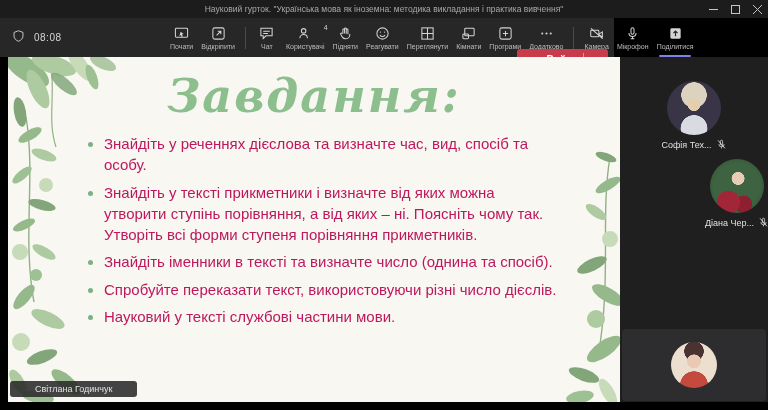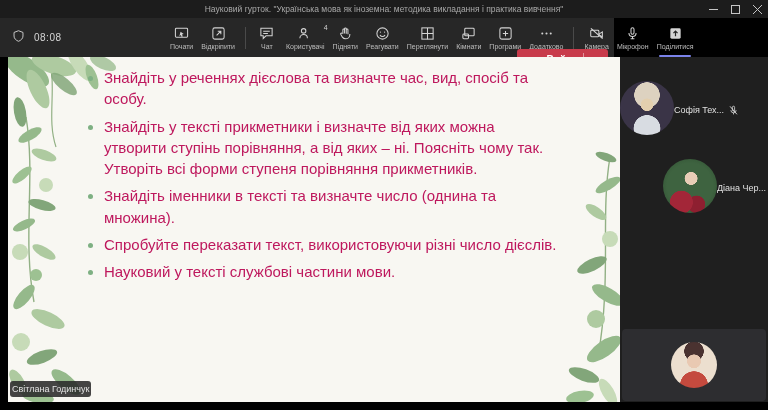--- a/index.html
+++ b/index.html
@@ -37,25 +37,25 @@
   .slide { position:absolute; left:8px; top:57px; width:612px; height:345px; background:#f8f7f2; overflow:hidden; }
   .leaves { position:absolute; top:0; pointer-events:none; }
   .leaves.left { left:0; }
   .leaves.right { right:0; }
   .slide-title { position:relative; margin-top:12px; text-align:center; font-family:"DejaVu Serif", serif;
                  font-style:italic; font-weight:bold; font-size:46px; color:#8cbe8e; letter-spacing:2px; }
   .bullets { position:relative; margin:10px 62px 0 96px; list-style:disc; }
   .bullets li { font-size:15px; line-height:1.42; color:#be185d; margin-bottom:6px; }
   .bullets li::marker { color:#7eb083; }
   .presenter-badge { position:absolute; left:2px; bottom:5px; background:rgba(42,42,42,.88); color:#e3e3e3;
-                     font-size:9px; padding:3px 2px; border-radius:3px; }
+                     font-size:9px; padding:3px 25px; border-radius:3px; }
 
   
   .panel { position:absolute; left:620px; top:57px; width:148px; height:345px; background:#1f1f1f; }
-  .pt { position:absolute; left:0; width:148px; display:flex; flex-direction:row; align-items:center; }
+  .pt { position:absolute; left:0; width:148px; display:flex; flex-direction:column; align-items:center; }
   .avatar { width:54px; height:54px; border-radius:50%; }
   .av1 { background:
       radial-gradient(circle at 50% 44%, #e3cfae 0 15%, rgba(0,0,0,0) 16%),
       radial-gradient(circle at 50% 26%, #ddd2c0 0 26%, rgba(0,0,0,0) 27%),
       radial-gradient(circle at 50% 88%, #d8dce2 0 24%, rgba(0,0,0,0) 25%),
       radial-gradient(circle at 50% 50%, #3a3447 0 70%, #292534 100%); }
   .av2 { background:
       radial-gradient(circle at 52% 36%, #e8cdb6 0 14%, rgba(0,0,0,0) 15%),
       radial-gradient(circle at 34% 80%, #a32638 0 20%, rgba(0,0,0,0) 21%),
       radial-gradient(circle at 62% 84%, #8e1f30 0 15%, rgba(0,0,0,0) 16%),
@@ -282,25 +282,26 @@
         <ellipse cx="52" cy="208" rx="16" ry="6" fill="#79a070" transform="rotate(-25 52 208)"></ellipse>
         <ellipse cx="68" cy="238" rx="18" ry="7" fill="#8db483" transform="rotate(30 68 238)"></ellipse>
         <circle cx="56" cy="262" r="9" fill="#a8c79a"></circle>
         <ellipse cx="64" cy="292" rx="20" ry="8" fill="#8db483" transform="rotate(-35 64 292)"></ellipse>
         <ellipse cx="44" cy="318" rx="16" ry="6" fill="#79a070" transform="rotate(20 44 318)"></ellipse>
         <ellipse cx="68" cy="335" rx="15" ry="6" fill="#c3d9b4" transform="rotate(60 68 335)"></ellipse>
         <ellipse cx="40" cy="340" rx="14" ry="6" fill="#96bd8a" transform="rotate(-10 40 340)"></ellipse>
       </g>
     </svg>
 
+    <div class="slide-title">Завдання:</div>
 
     <ul class="bullets">
       <li>Знайдіть у реченнях дієслова та визначте час, вид, спосіб та особу.</li>
       <li>Знайдіть у тексті прикметники і визначте від яких можна утворити ступінь порівняння, а від яких –  ні. Поясніть чому так. Утворіть всі форми ступеня порівняння прикметників.</li>
-      <li>Знайдіть іменники в тексті та визначте число (однина та множина).</li>
+      <li>Знайдіть іменники в тексті та визначте число (однина та спосіб).</li>
       <li>Спробуйте переказати текст, використовуючи різні число дієслів.</li>
       <li>Науковий у тексті службові частини мови.</li>
     </ul>
 
     <div class="presenter-badge">Світлана Годинчук</div>
   </div>
 
   <div class="panel">
 
     <div class="pt" style="top:24px;">

